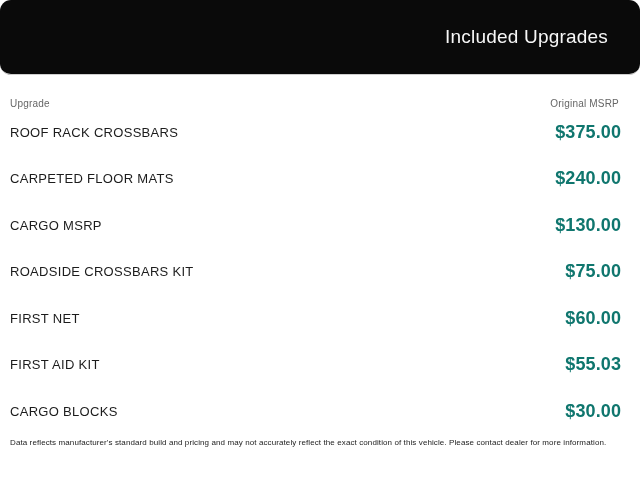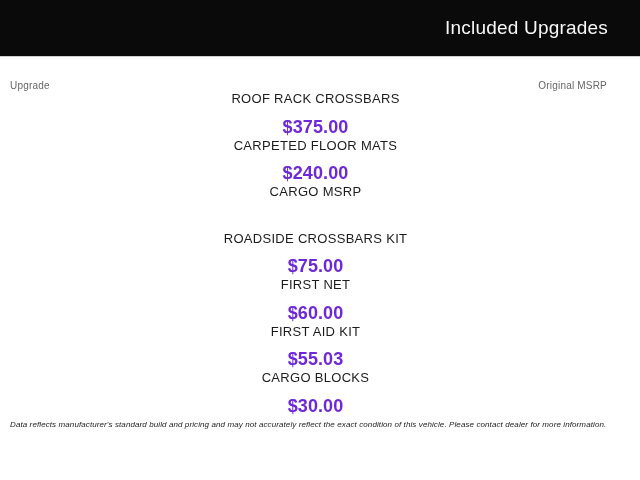--- a/index.html
+++ b/index.html
@@ -10,67 +10,66 @@
     color: #000;
     overflow: hidden;
   }
   .page {
     width: 640px;
     height: 480px;
     background: #ffffff;
     position: relative;
   }
   .topbar {
-    height: 57px;
+    height: 75px;
     background: #0a0a0a;
     border-bottom: 1px solid #cfcfcf;
     display: flex;
     align-items: center;
     justify-content: flex-end;
     padding-right: 32px;
+    border-radius: 11px;
   }
   .topbar-title {
     color: #f7f7f7;
     font-size: 19px;
     letter-spacing: 0.2px;
   }
   .col-headers {
     display: flex;
     justify-content: space-between;
     align-items: flex-end;
-    padding: 15px 33px 0 10px;
+    padding: 15px 21px 0 10px;
     height: 34px;
     font-size: 10px;
     color: #666666;
     letter-spacing: 0.2px;
   }
   .rows { }
   .row {
     height: 46.5px;
     display: flex;
     justify-content: space-between;
     align-items: center;
     padding: 0 19px 0 10px;
-    flex-direction: column;
   }
   .row-name {
     font-size: 13px;
     color: #1c1c1c;
     letter-spacing: 0.3px;
   }
   .row-price {
     font-size: 18px;
     font-weight: bold;
-    color: #6d28d9;
+    color: #0f766e;
     letter-spacing: 0.1px;
   }
   .disclaimer {
     padding: 3px 10px 0 10px;
     font-size: 8px;
-    font-style: italic;
     color: #222222;
     letter-spacing: 0.1px;
   }
 </style>
 </head>
 <body>
 
 <div class="page">
 
   <div class="topbar">
@@ -86,20 +85,21 @@
     <div class="row">
       <span class="row-name">ROOF RACK CROSSBARS</span>
       <span class="row-price">$375.00</span>
     </div>
     <div class="row">
       <span class="row-name">CARPETED FLOOR MATS</span>
       <span class="row-price">$240.00</span>
     </div>
     <div class="row">
       <span class="row-name">CARGO MSRP</span>
+      <span class="row-price">$130.00</span>
     </div>
     <div class="row">
       <span class="row-name">ROADSIDE CROSSBARS KIT</span>
       <span class="row-price">$75.00</span>
     </div>
     <div class="row">
       <span class="row-name">FIRST NET</span>
       <span class="row-price">$60.00</span>
     </div>
     <div class="row">

